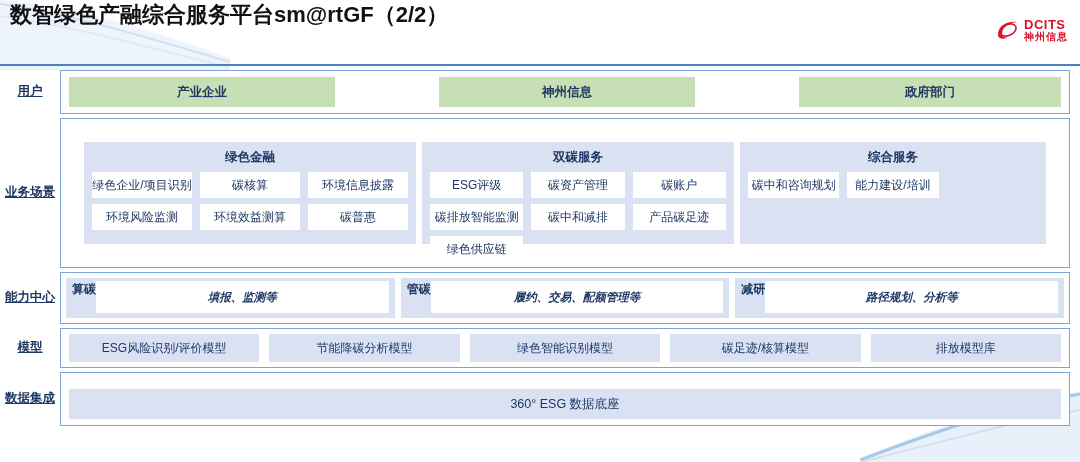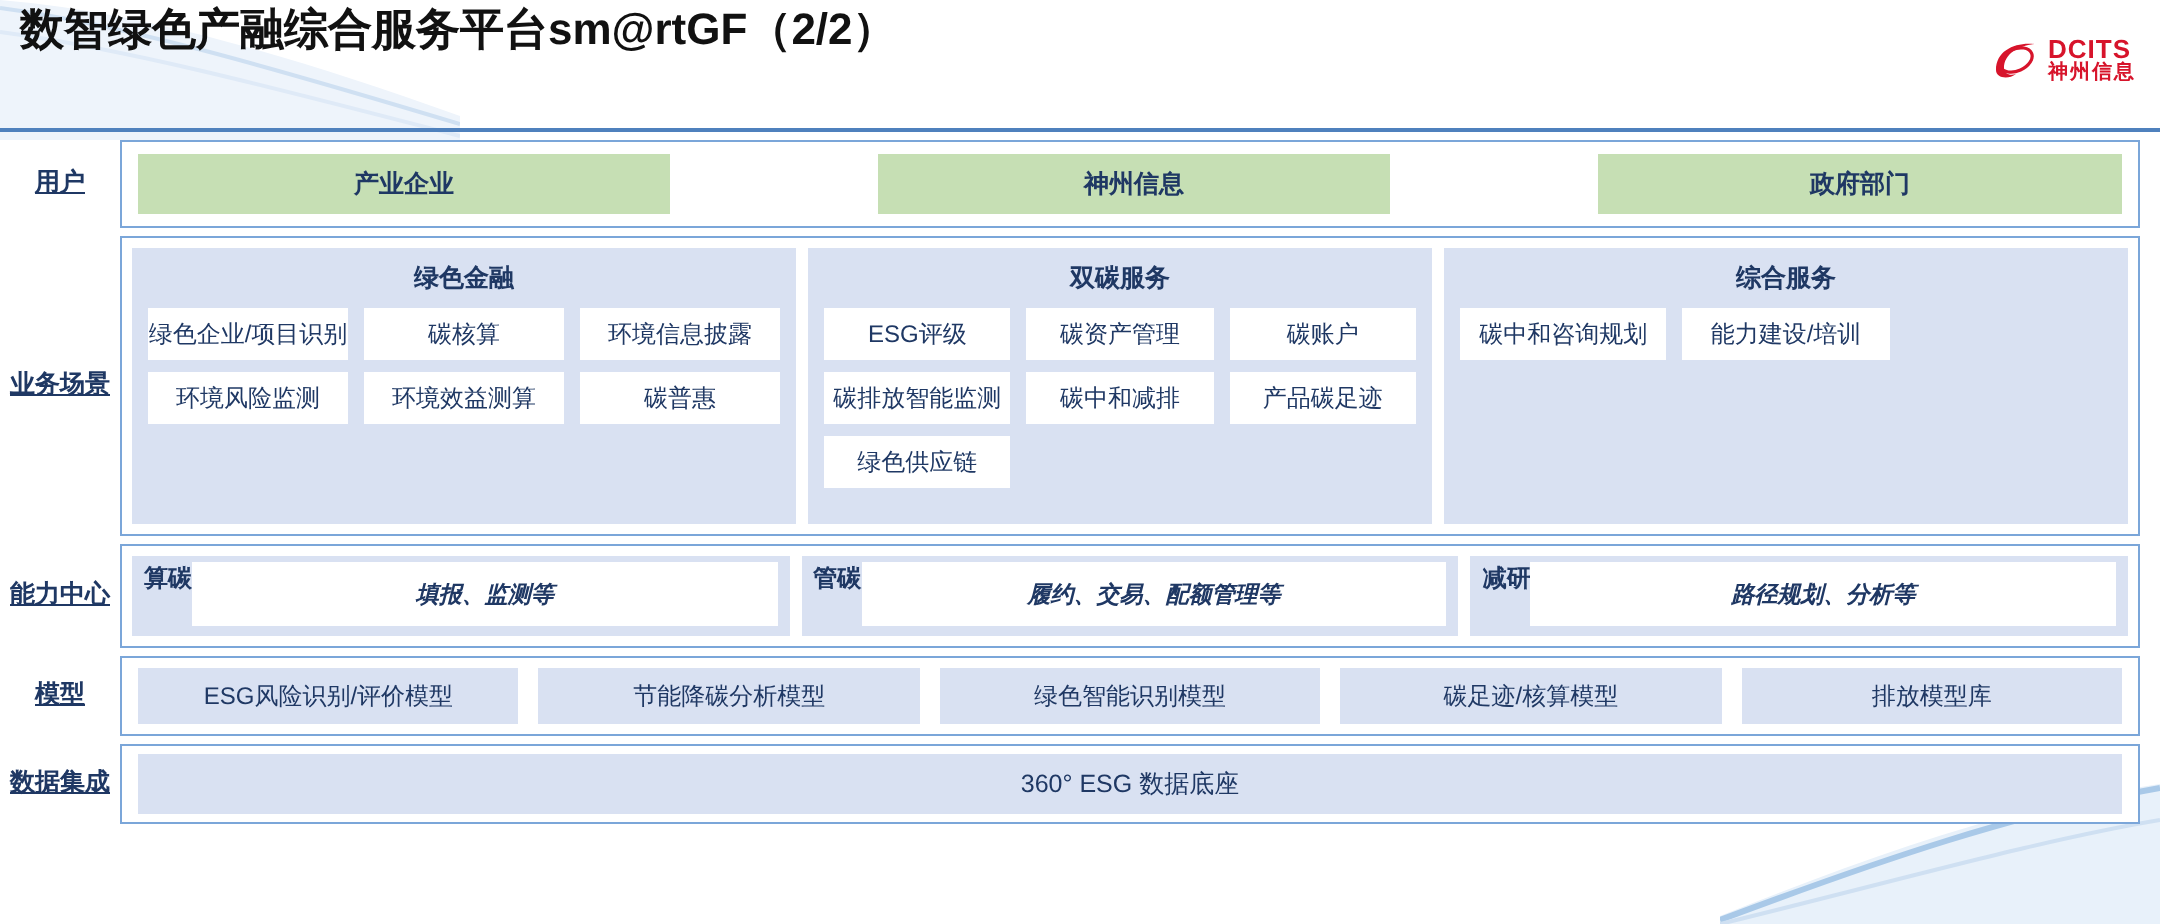--- a/index.html
+++ b/index.html
@@ -74,21 +74,21 @@
     background:#c6dfb4;
     height:30px;
     display:flex;align-items:center;justify-content:center;
     font-size:12.5px;font-weight:bold;color:#1f3864;
     box-sizing:border-box;
   }
   .uc1{width:266px;}
   .uc2{width:256px;}
   .uc3{width:262px;}
   
-  .row-biz .row-body{gap:6px;height:150px;padding:5px;}
+  .row-biz .row-body{gap:6px;height:150px;padding:23px;}
   .panel{
     background:#d9e1f2;
     box-sizing:border-box;
     padding:5px 8px 8px 8px;
     display:flex;flex-direction:column;
   }
   .p1{flex:0 0 332px;}
   .p2{flex:0 0 312px;}
   .p3{flex:1;}
   .panel-title{
@@ -124,21 +124,21 @@
     font-size:11.5px;font-style:italic;font-weight:bold;color:#1f3864;
   }
   
   .row-model .row-body{gap:10px;height:40px;padding:5px 8px;align-items:center;}
   .model-chip{
     background:#d9e1f2;flex:1;height:28px;
     display:flex;align-items:center;justify-content:center;
     font-size:12px;color:#1f3864;white-space:nowrap;
   }
   
-  .row-data .row-body{height:40px;padding:6px 8px;align-items:center;}
+  .row-data .row-body{height:54px;padding:6px 8px;align-items:flex-end;}
   .data-chip{
     background:#d9e1f2;flex:1;height:30px;
     display:flex;align-items:center;justify-content:center;
     font-size:12.5px;color:#1f3864;
   }
 </style>
 </head>
 <body>
 
 <div class="swoosh-tl">

